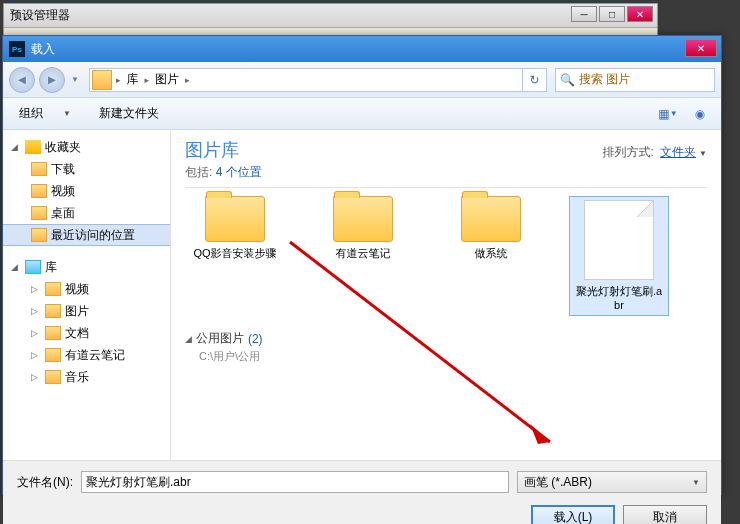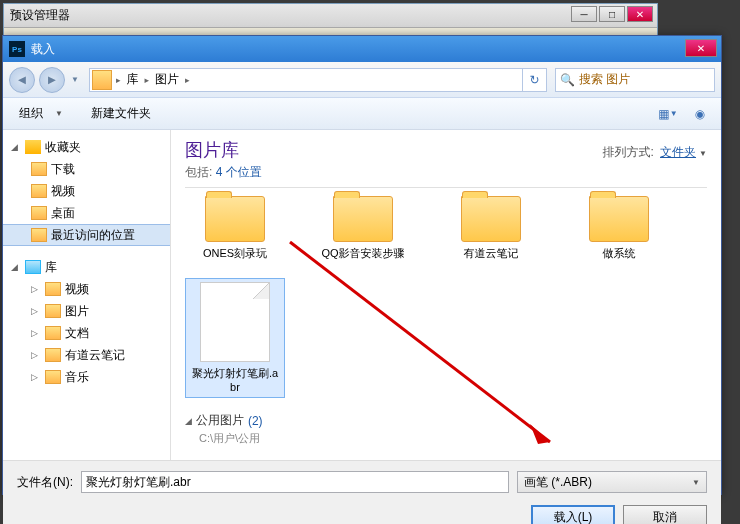--- a/index.html
+++ b/index.html
@@ -18,37 +18,37 @@
 .navarrow{width:26px;height:26px;border-radius:50%;background:radial-gradient(#d9e5f3,#b5cae6);border:1px solid #9bb4d6;display:flex;align-items:center;justify-content:center;color:#66809f;font-size:13px;cursor:pointer}
 .navdrop{width:12px;height:26px;display:flex;align-items:center;justify-content:center;color:#66809f;font-size:8px;cursor:pointer}
 .breadcrumb{flex:1;height:24px;border:1px solid #b5c7e4;background:#fff;display:flex;align-items:center;margin:0 4px}
 .bc-icon{width:20px;height:20px;margin:0 2px;background:linear-gradient(#ffe082,#ffb74d);border:1px solid #e6a23c}
 .bc-item{padding:0 4px;height:100%;display:flex;align-items:center;cursor:pointer}
 .bc-sep{color:#666;padding:0 2px;font-size:9px}
 .bc-refresh{width:24px;height:22px;border-left:1px solid #b5c7e4;display:flex;align-items:center;justify-content:center;color:#3b70b5;cursor:pointer}
 .searchbox{width:160px;height:24px;border:1px solid #b5c7e4;background:#fff;display:flex;align-items:center;padding:0 4px;color:#888}
 .searchbox .sicon{margin-right:4px;color:#3b70b5}
 .toolbar{height:32px;background:linear-gradient(#f7fbff,#e3ecf7);border-bottom:1px solid #d0dae8;display:flex;align-items:center;padding:0 8px;gap:12px;position:relative}
-.tbtn{padding:4px 8px;cursor:pointer;display:flex;align-items:center;gap:12px}
+.tbtn{padding:4px 8px;cursor:pointer;display:flex;align-items:center;gap:20px}
 .tbtn .dd{font-size:8px;color:#555}
 .tb-right{position:absolute;right:8px;display:flex;gap:6px;align-items:center}
 .tb-iconbtn{width:26px;height:22px;border:1px solid transparent;display:flex;align-items:center;justify-content:center;cursor:pointer;color:#3b70b5}
 .body{display:flex;height:330px}
 .sidebar{width:168px;border-right:1px solid #e0e0e0;overflow:auto;padding:6px 0}
 .tree-item{display:flex;align-items:center;height:22px;padding-left:8px;cursor:pointer;gap:4px}
 .tree-item.l2{padding-left:28px}
 .tree-item.sel{background:#d5e5f7;border:1px solid #9bbde8;border-left:none;border-right:none}
 .tree-arrow{width:10px;font-size:9px;color:#666}
 .tree-icon{width:16px;height:14px;flex-shrink:0}
 .ic-star{background:linear-gradient(#ffd54f,#ffb300)}
 .ic-fold{background:linear-gradient(#ffe082,#ffb74d);border:1px solid #e6a23c}
 .ic-lib{background:linear-gradient(#b3e5fc,#4fc3f7);border:1px solid #29b6f6}
 .content{flex:1;padding:8px 14px;overflow:auto}
 .lib-header{display:flex;justify-content:space-between;align-items:flex-start;border-bottom:1px solid #e0e0e0;padding-bottom:6px;margin-bottom:8px}
-.lib-title{color:#4c1d95;font-size:18px}
+.lib-title{color:#3b82f6;font-size:18px}
 .lib-sub{color:#666;font-size:11px;margin-top:2px}
 .lib-sub a{color:#1e5aa8;text-decoration:none}
 .sort{color:#555;font-size:11px;margin-top:6px}
 .sort a{color:#1e5aa8}
 .items{display:flex;flex-wrap:wrap;gap:18px 28px}
 .item{width:100px;text-align:center;cursor:pointer}
 .item.sel{background:#d9eaff;border:1px solid #7bb3f0;padding:3px}
 .item .thumb{width:70px;height:80px;margin:0 auto 4px;background:#fff;border:1px solid #ccc;position:relative}
 .item .thumb.folder{width:60px;height:46px;background:linear-gradient(#ffe49c,#ffc84a);border:1px solid #e6a23c;border-radius:0 3px 3px 3px}
 .item .thumb.folder::before{content:"";position:absolute;top:-6px;left:0;width:24px;height:6px;background:#ffd76a;border:1px solid #e6a23c;border-bottom:none;border-radius:3px 3px 0 0}
@@ -188,24 +188,20 @@
         <div>
           <div class="lib-title">图片库</div>
           <div class="lib-sub"><span>包括: </span><a href="#">4 个位置</a></div>
         </div>
         <div class="sort"><span>排列方式:</span>&nbsp;&nbsp;<a href="#">文件夹</a> <span style="font-size:8px">▼</span></div>
       </div>
 
       <div class="items">
         <div class="item">
             <div class="thumb folder"></div>
-            <div class="item-label">ONES刻录玩</div>
-          </div>
-        <div class="item">
-            <div class="thumb folder"></div>
             <div class="item-label">QQ影音安装步骤</div>
           </div>
         <div class="item">
             <div class="thumb folder"></div>
             <div class="item-label">有道云笔记</div>
           </div>
         <div class="item">
             <div class="thumb folder"></div>
             <div class="item-label">做系统</div>
           </div>

